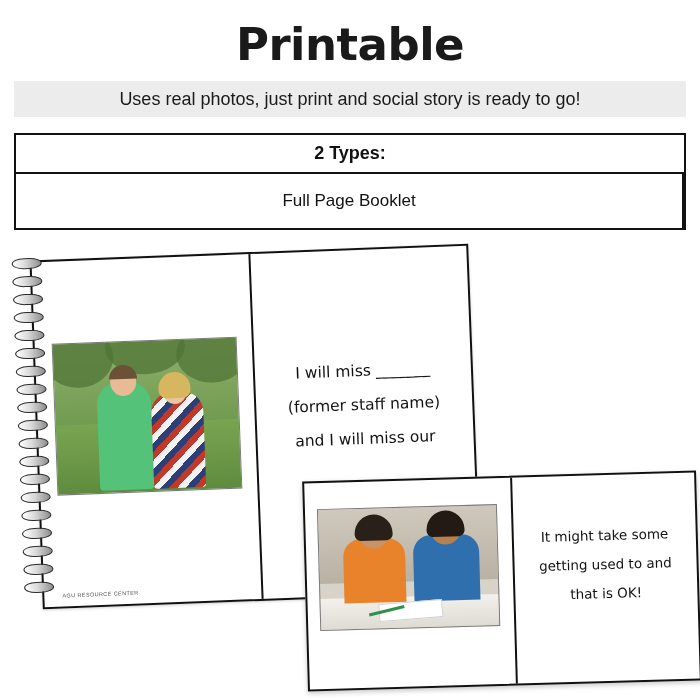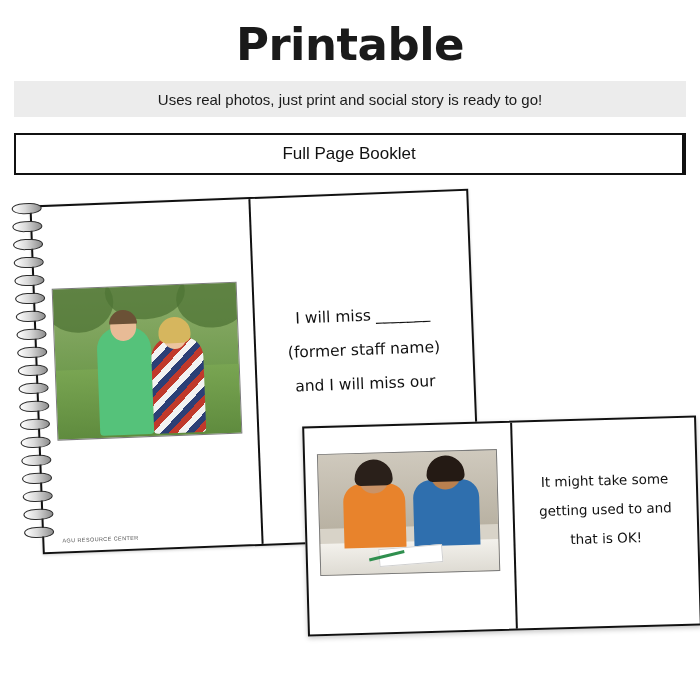--- a/index.html
+++ b/index.html
@@ -28,21 +28,21 @@
 
   .subtitle-bar {
     background: #ececec;
     margin: 0 14px;
     height: 36px;
     display: flex;
     align-items: center;
     justify-content: center;
   }
   .subtitle-bar span {
-    font-size: 15px;
+    font-size: 18px;
     color: #1a1a1a;
     font-weight: 500;
   }
 
   
   .types-table {
     margin: 16px 14px 0 14px;
     border: 2px solid #111;
   }
   .types-head {
@@ -52,21 +52,21 @@
     justify-content: center;
     border-bottom: 2px solid #111;
   }
   .types-head span {
     font-size: 18px;
     font-weight: bold;
     color: #111;
   }
   .types-row {
     display: flex;
-    height: 38px;
+    height: 54px;
     flex-direction: column;
   }
   .types-cell {
     flex: 1 1 50%;
     display: flex;
     align-items: center;
     justify-content: center;
   }
   .types-cell:first-child {
     border-right: 2px solid #111;
@@ -276,20 +276,23 @@
 </head>
 <body>
 
 <div class="title">Printable</div>
 
 <div class="subtitle-bar">
   <span>Uses real photos, just print and social story is ready to go!</span>
 </div>
 
 <div class="types-table">
+  <div class="types-head">
+    <span>2 Types:</span>
+  </div>
   <div class="types-row">
     <div class="types-cell">
       <span>Full Page Booklet</span>
     </div>
   </div>
 </div>
 
 <div class="booklets">
 
   <div class="full-booklet">

